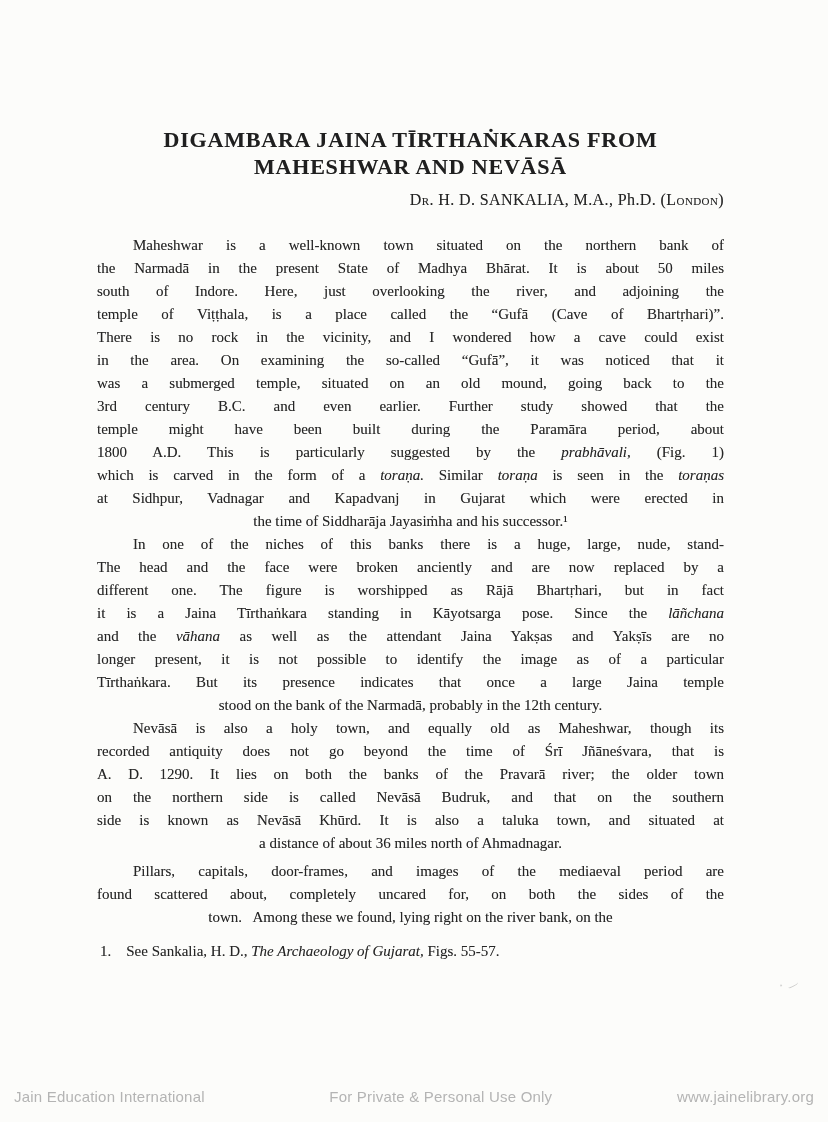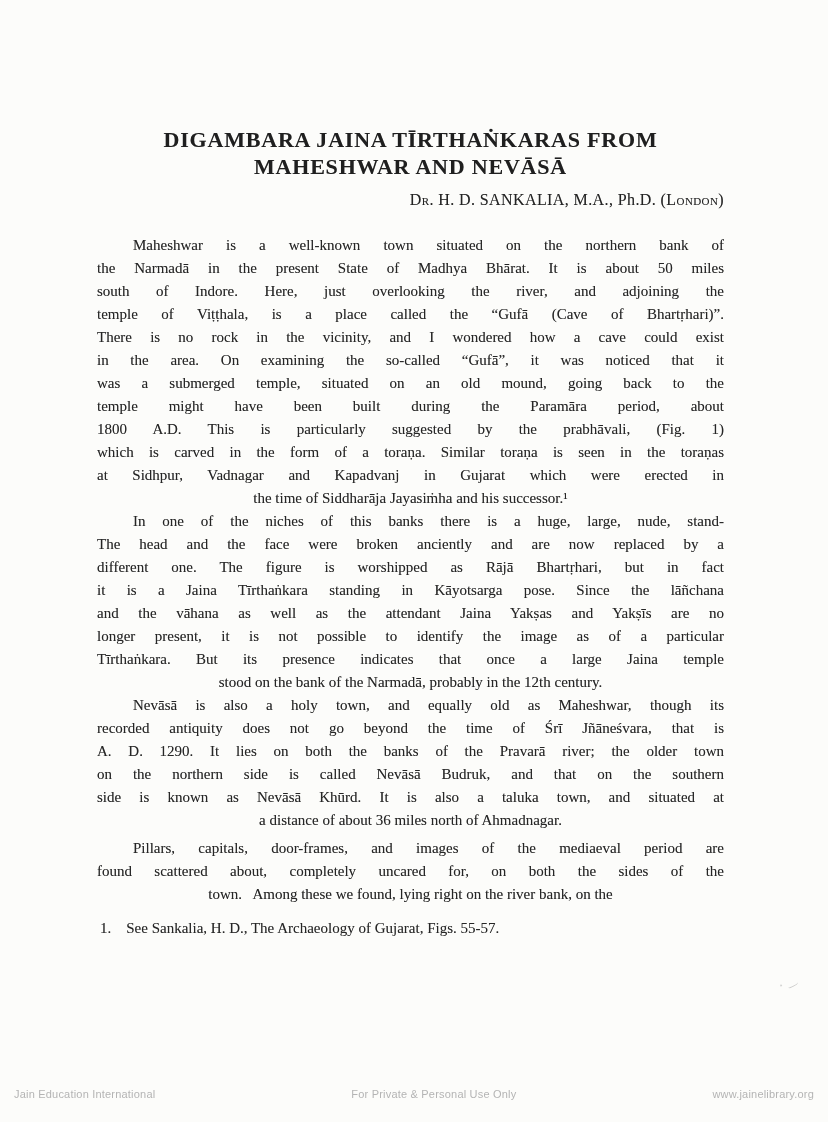--- a/index.html
+++ b/index.html
@@ -14,39 +14,39 @@
     text-align:center; font-weight:bold; font-size:22px; line-height:27px;
     letter-spacing:0.8px; color:#1f1f1f;
     text-shadow:0 0 0.6px rgba(30,30,30,0.35);
   }
   .author {
     text-align:right; margin-top:9px; font-size:16px; line-height:21px;
     letter-spacing:0.4px; color:#242424;
     text-shadow:0 0 0.5px rgba(30,30,30,0.3);
   }
   .sc { font-variant:small-caps; }
-  .it { }
+  .it { font-style:italic; }
   .bodytext {
     margin-top:24px; font-size:15px; line-height:23px;
     text-shadow:0 0 0.6px rgba(35,35,35,0.35);
   }
   .line { text-align:center; }
   .line.just { text-align:justify; text-align-last:justify; }
   .line.indent { text-indent:36px; }
   .para.gap { margin-top:5px; }
   .footnote {
     margin-top:12px; padding-left:3px; font-size:15px; line-height:21px;
     text-shadow:0 0 0.5px rgba(35,35,35,0.3);
   }
   .footer {
     position:absolute; left:0; right:0; top:1088px;
     display:flex; justify-content:space-between; align-items:flex-start;
     padding:0 14px;
     font-family:"Liberation Sans","DejaVu Sans",sans-serif;
-    font-size:11px; color:#b4b4b4; letter-spacing:0.2px;
+    font-size:15px; color:#b4b4b4; letter-spacing:0.2px;
   }
   .artifact {
     position:absolute; left:787px; top:982px; width:11px; height:4px;
     border-bottom:1.5px solid #a8a8a8; transform:rotate(-28deg);
     opacity:0.55; border-radius:40%;
   }
   .artifact::before {
     content:""; position:absolute; left:-6px; top:-3px; width:2px; height:2px;
     background:#b5b5b5; border-radius:50%;
   }
@@ -63,20 +63,21 @@
     <div class="author" id="author"><span>D</span><span class="sc">r</span><span>. H. D. SANKALIA, M.A., Ph.D. (</span><span>L</span><span class="sc">ondon</span><span>)</span></div>
     <div class="bodytext" id="bodytext">
         <div class="para">
           <div class="line just indent"><span>Maheshwar is a well-known town situated on the northern bank of</span></div>
           <div class="line just"><span>the Narmadā in the present State of Madhya Bhārat.  It is about 50 miles</span></div>
           <div class="line just"><span>south of Indore.  Here, just overlooking the river, and adjoining the</span></div>
           <div class="line just"><span>temple of Viṭṭhala, is a place called the “Gufā (Cave of Bhartṛhari)”.</span></div>
           <div class="line just"><span>There is no rock in the vicinity, and I wondered how a cave could exist</span></div>
           <div class="line just"><span>in the area.  On examining the so-called “Gufā”, it was noticed that it</span></div>
           <div class="line just"><span>was a submerged temple, situated on an old mound, going back to the</span></div>
+          <div class="line just"><span>3rd century B.C. and even earlier.  Further study showed that the</span></div>
           <div class="line just"><span>temple might have been built during the Paramāra period, about</span></div>
           <div class="line just"><span>1800 A.D.  This is particularly suggested by the </span><span class="it">prabhāvali</span><span>, (Fig. 1)</span></div>
           <div class="line just"><span>which is carved in the form of a </span><span class="it">toraṇa.</span><span> Similar </span><span class="it">toraṇa</span><span> is seen in the </span><span class="it">toraṇas</span></div>
           <div class="line just"><span>at Sidhpur, Vadnagar and Kapadvanj in Gujarat which were erected in</span></div>
           <div class="line"><span>the time of Siddharāja Jayasiṁha and his successor.¹</span></div>
         </div>
         <div class="para">
           <div class="line just indent"><span>In one of the niches of this banks there is a huge, large, nude, stand-</span></div>
           <div class="line just"><span>The head and the face were broken anciently and are now replaced by a</span></div>
           <div class="line just"><span>different one.  The figure is worshipped as Rājā Bhartṛhari, but in fact</span></div>

